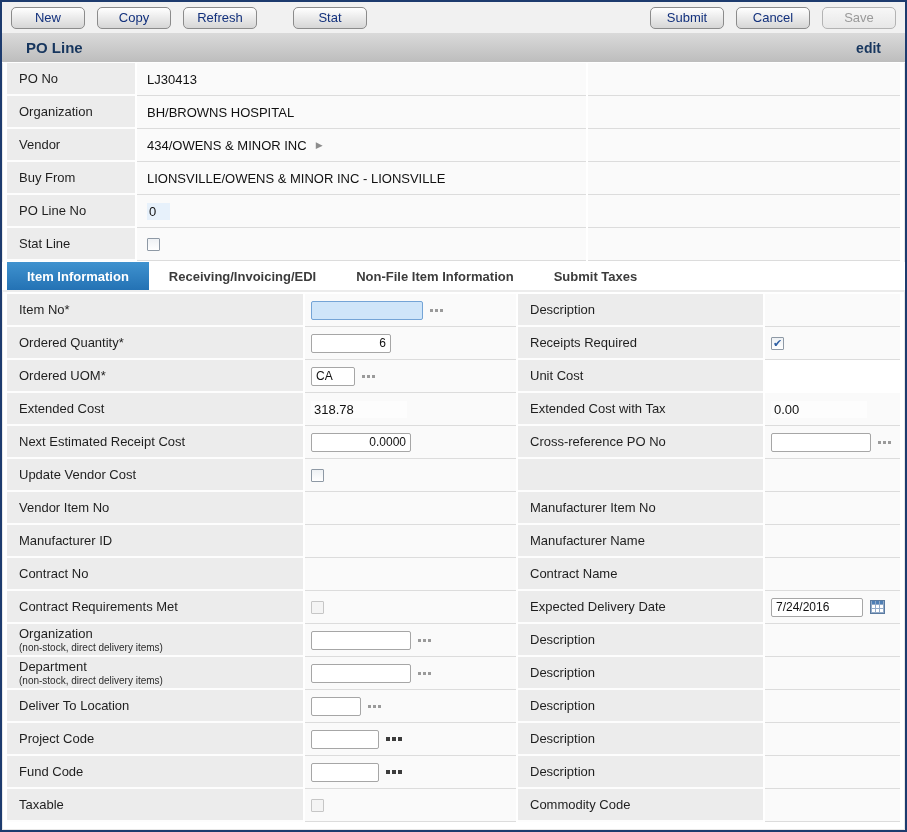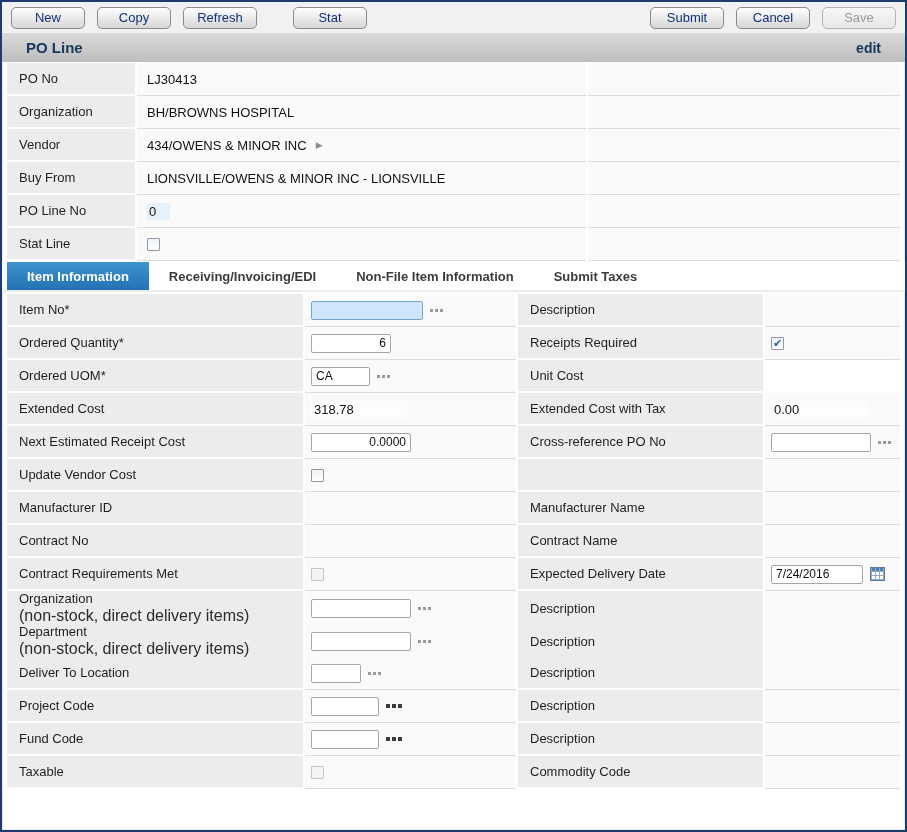--- a/index.html
+++ b/index.html
@@ -36,21 +36,21 @@
   .titlebar .mode  { font-size: 14px; font-weight: bold; color: #17365e; }
   
   .summary, .form { margin: 0 5px; background: #ffffff; }
   .srow { display: grid; grid-template-columns: 128px 449px 312px; column-gap: 2px; height: 33px; }
   .frow { display: grid; grid-template-columns: 296px 211px 245px 135px; column-gap: 2px; height: 33px; }
   .lcell {
     background: #ececec; border-bottom: 2px solid #fdfdfd;
     display: flex; flex-direction: column; justify-content: center;
     padding-left: 12px; color: #1f1f1f; font-size: 13px;
   }
-  .lcell .sub { font-size: 16px; color: #2c2c2c; margin-top: 1px; }
+  .lcell .sub { font-size: 10px; color: #2c2c2c; margin-top: 1px; }
   .vcell {
     background: #fafafa; border-bottom: 1px solid #dcdcdc;
     display: flex; align-items: center; padding-left: 6px;
     font-size: 13px; color: #1f1f1f;
   }
   .svalue { padding-left: 10px; }
   
   .ctrl { display: inline-flex; align-items: center; }
   .val { font-size: 13px; color: #111; }
   .val.hl { background: #e7f1fb; padding: 1px 14px 1px 2px; }
@@ -237,21 +237,21 @@
             </span>
           </span>
         </div>
       </div>
       <div class="frow">
         <div class="lcell">
           <span class="main">Ordered UOM*</span>
         </div>
         <div class="vcell">
           <span class="ctrl">
-            <input class="txt" type="text" value="CA" style="width: 59px;">
+            <input class="txt" type="text" value="CA" style="width: 44px;">
             <span class="dots">
               <i></i>
               <i></i>
               <i></i>
             </span>
           </span>
         </div>
         <div class="lcell">
           <span class="main">Unit Cost</span>
         </div>
@@ -308,20 +308,34 @@
         </div>
         <div class="lcell">
           <span class="main"></span>
         </div>
         <div class="vcell">
           <span class="ctrl"></span>
         </div>
       </div>
       <div class="frow">
         <div class="lcell">
+          <span class="main">Vendor Item No</span>
+        </div>
+        <div class="vcell">
+          <span class="ctrl"></span>
+        </div>
+        <div class="lcell">
+          <span class="main">Manufacturer Item No</span>
+        </div>
+        <div class="vcell">
+          <span class="ctrl"></span>
+        </div>
+      </div>
+      <div class="frow">
+        <div class="lcell">
           <span class="main">Manufacturer ID</span>
         </div>
         <div class="vcell">
           <span class="ctrl"></span>
         </div>
         <div class="lcell">
           <span class="main">Manufacturer Name</span>
         </div>
         <div class="vcell">
           <span class="ctrl"></span>

